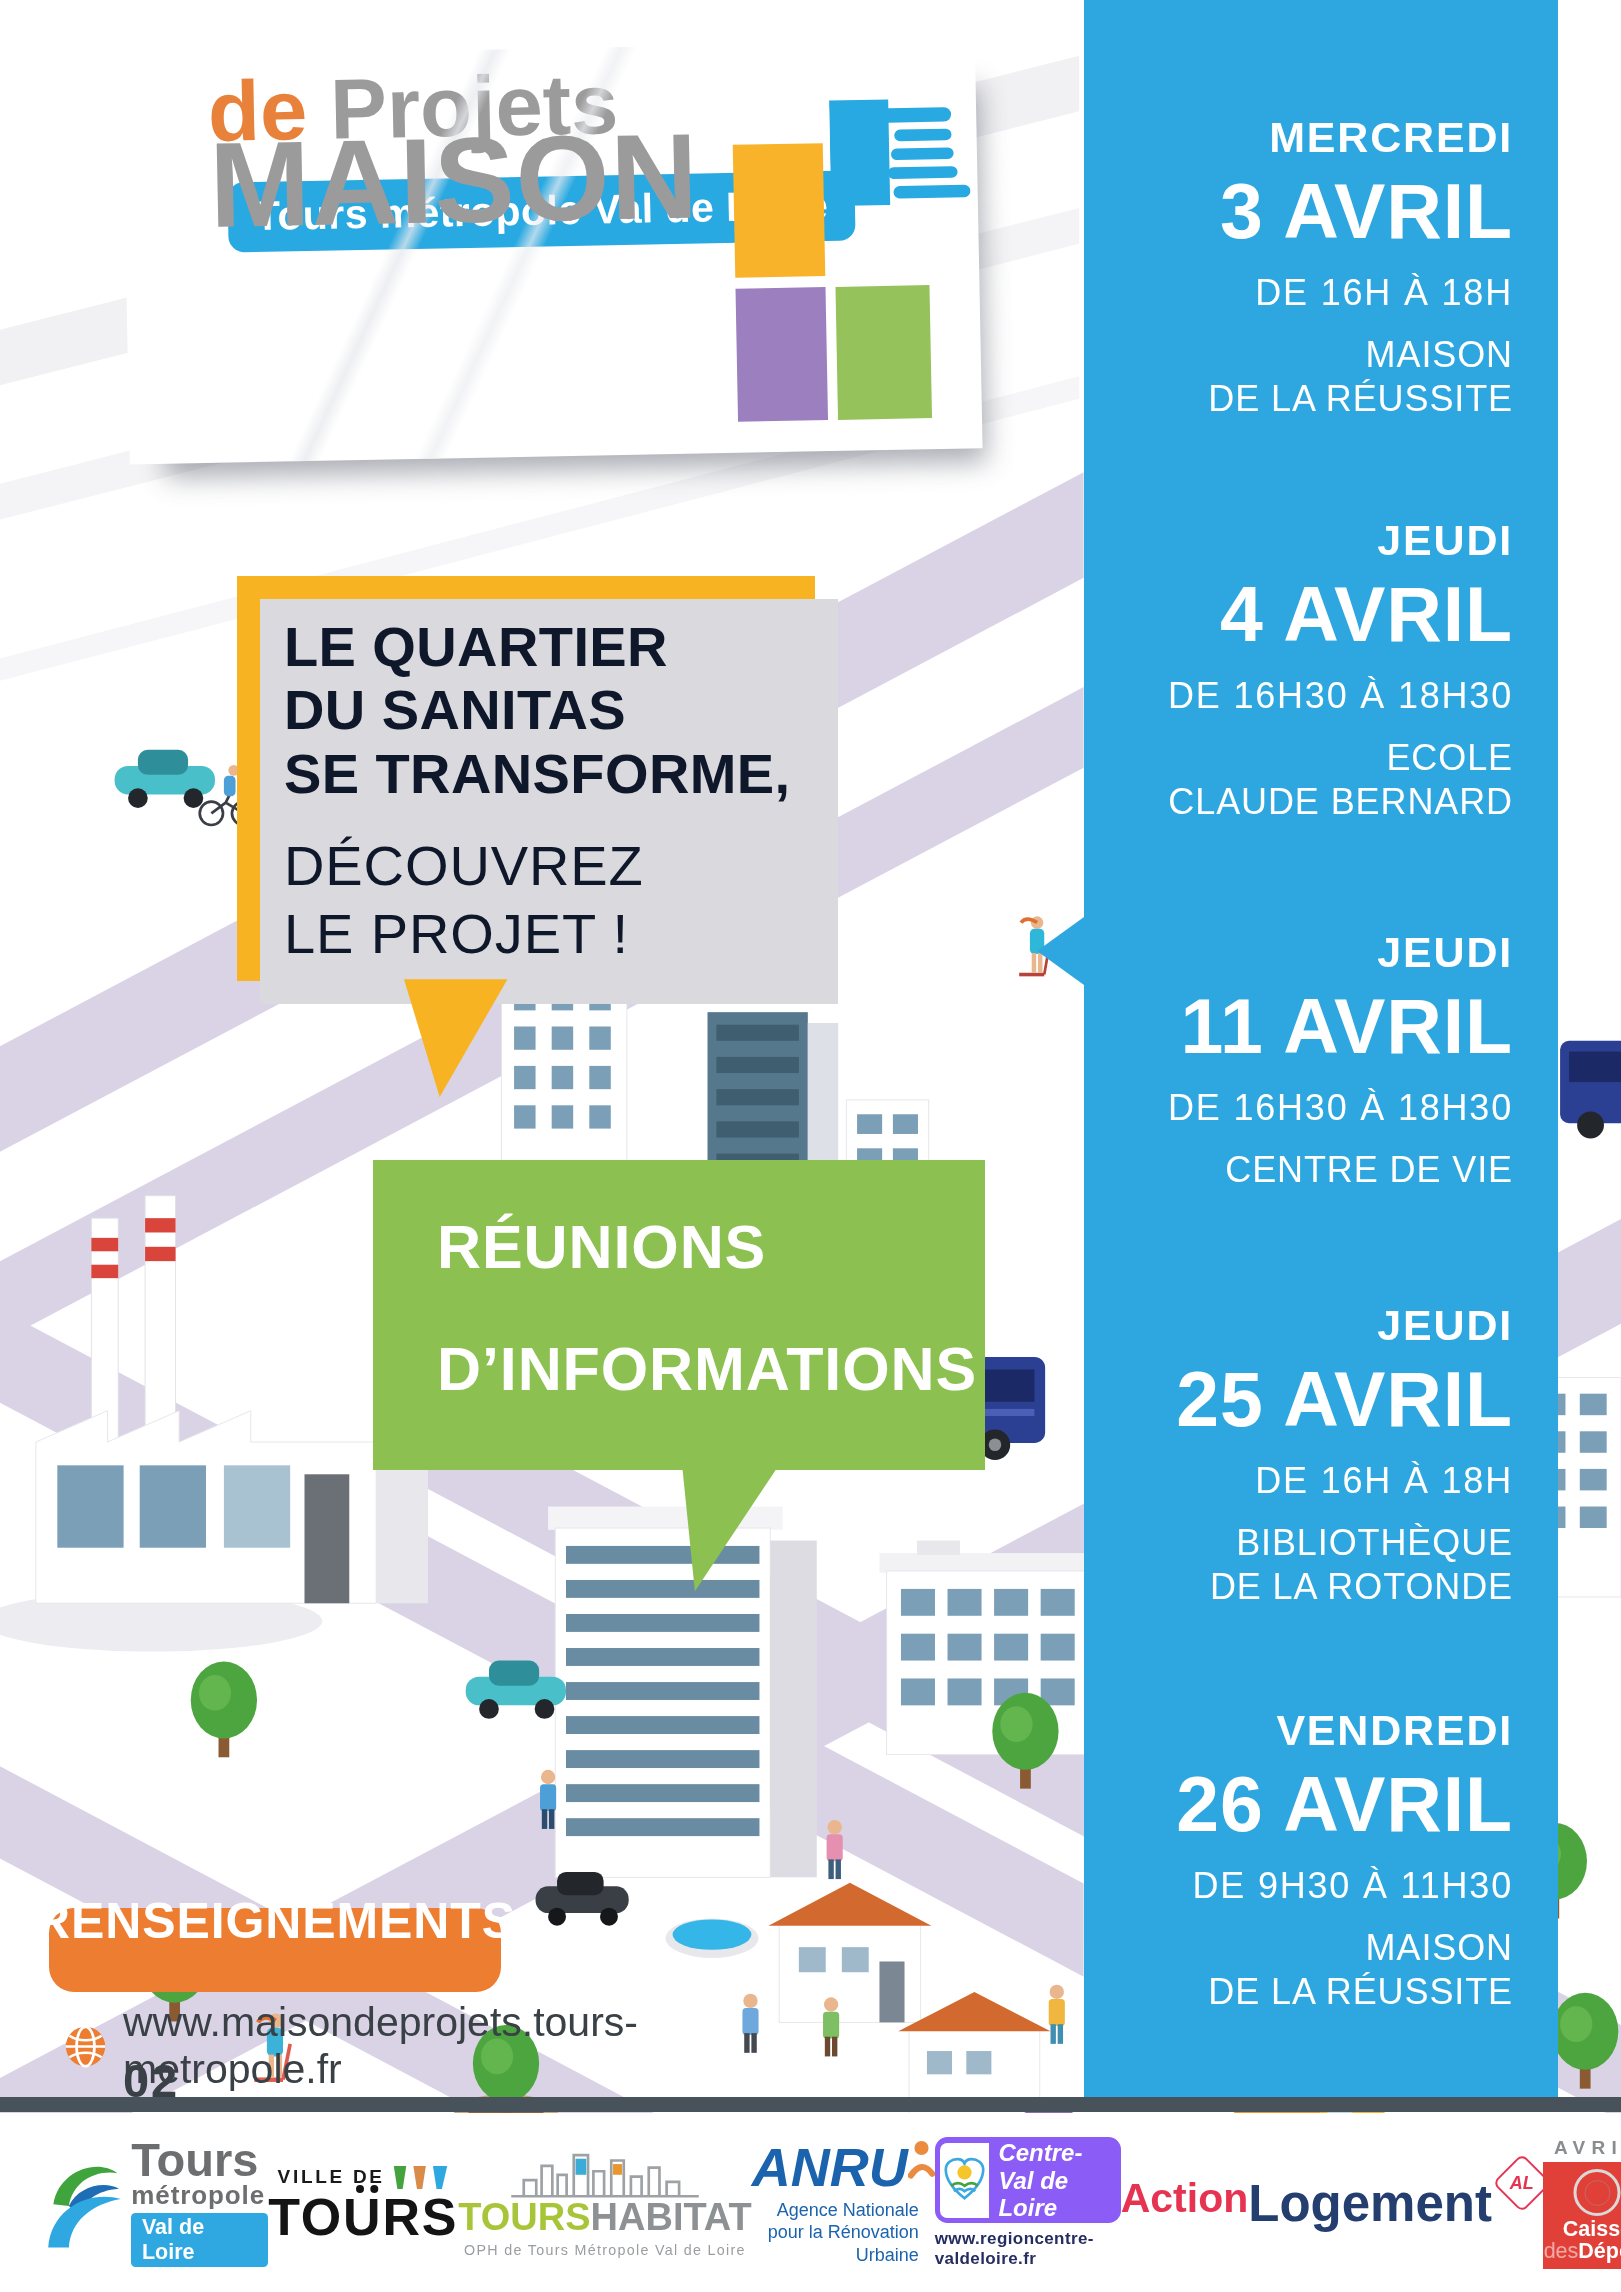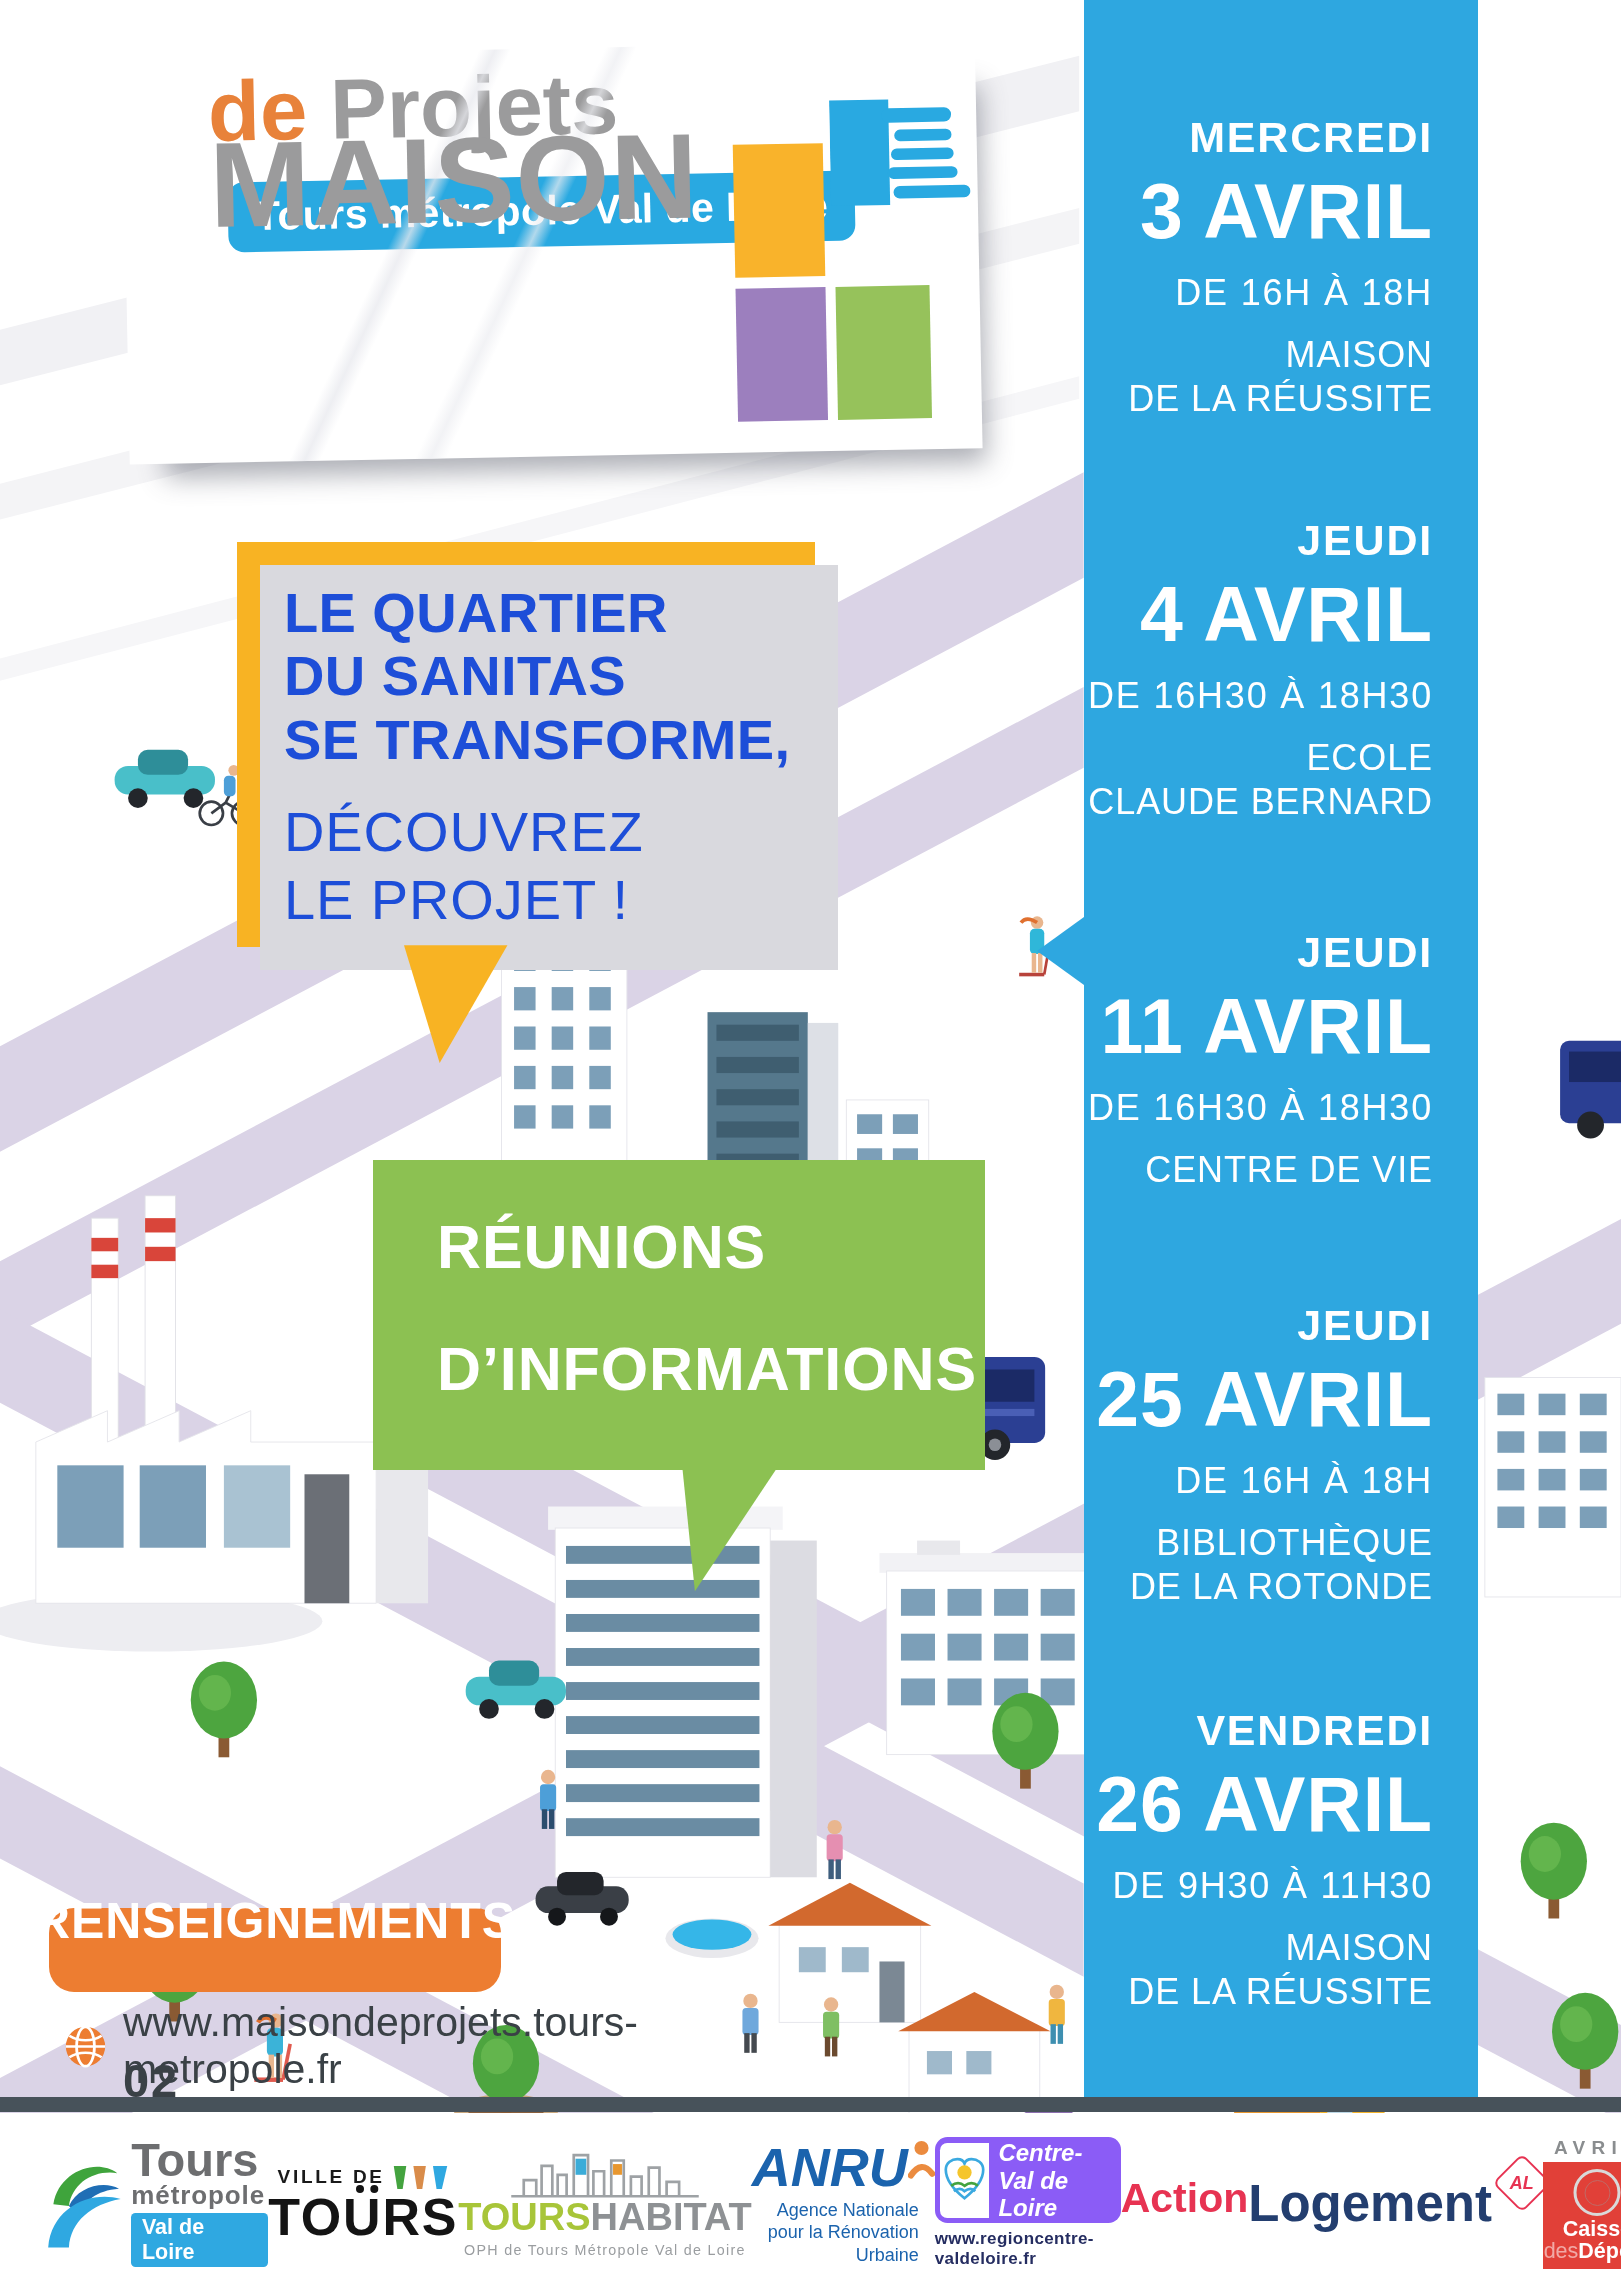--- a/index.html
+++ b/index.html
@@ -31,22 +31,22 @@
     padding:10.7px 27px 12.5px 27px;border-radius:16px;letter-spacing:0.4px;
   }
   .sq{position:absolute;}
   .sq-yellow{left:609px;top:100px;width:90px;height:133px;background:#F9B32B;}
   .sq-purple{left:609px;top:244px;width:90px;height:133px;background:#9C7FBE;}
   .sq-green{left:709px;top:244px;width:94px;height:133px;background:#96C25B;}
   .sq-hand{left:706px;top:45px;width:140px;height:136px;}
 
   
   .bubble-yellow{
-    position:absolute;left:237px;top:542px;width:578px;height:405px;z-index:2;
-    background:#F8B323;color:#1d4ed8;padding:0;
+    position:absolute;left:237px;top:576px;width:578px;height:405px;z-index:2;
+    background:#F8B323;color:#0f172a;padding:0;
   }
   .bubble-yellow .shadow{
     position:absolute;left:23px;top:23px;width:100%;height:100%;background:#D9D9DE;z-index:-1;
   }
   .by-text{padding:39px 0 0 47px;}
   .by-bold{font-size:56px;font-weight:bold;line-height:1.13;letter-spacing:0.4px;}
   .by-light{margin-top:27px;font-size:56px;font-weight:normal;line-height:1.22;letter-spacing:0.9px;}
   .by-tail{position:absolute;left:167px;top:403px;}
 
   
@@ -54,21 +54,21 @@
     position:absolute;left:373px;top:1160px;width:612px;height:310px;z-index:2;
     background:#8CC152;color:#ffffff;
   }
   .bg-text{padding:57px 0 0 64px;}
   .bg-line{font-size:61px;font-weight:bold;line-height:1;letter-spacing:0.9px;}
   .bg-line + .bg-line{margin-top:61px;}
   .bg-tail{position:absolute;left:309px;top:308px;}
 
   
   .band{
-    position:absolute;left:1084px;top:0;width:394px;height:2097px;z-index:3;
+    position:absolute;left:1084px;top:0;width:474px;height:2097px;z-index:3;
     background:#2EA7E0;color:#ffffff;
   }
   .band-notch{
     position:absolute;left:-47px;top:917px;width:0;height:0;
     border-top:34px solid transparent;border-bottom:34px solid transparent;
     border-right:47px solid #2EA7E0;
   }
   .event{position:absolute;right:0;width:100%;text-align:right;padding-right:45px;box-sizing:border-box;}
   .ev-day{font-size:43px;font-weight:bold;letter-spacing:1.8px;line-height:1;}
   .ev-date{font-size:77px;font-weight:bold;letter-spacing:0.9px;line-height:1;margin-top:14.3px;}

